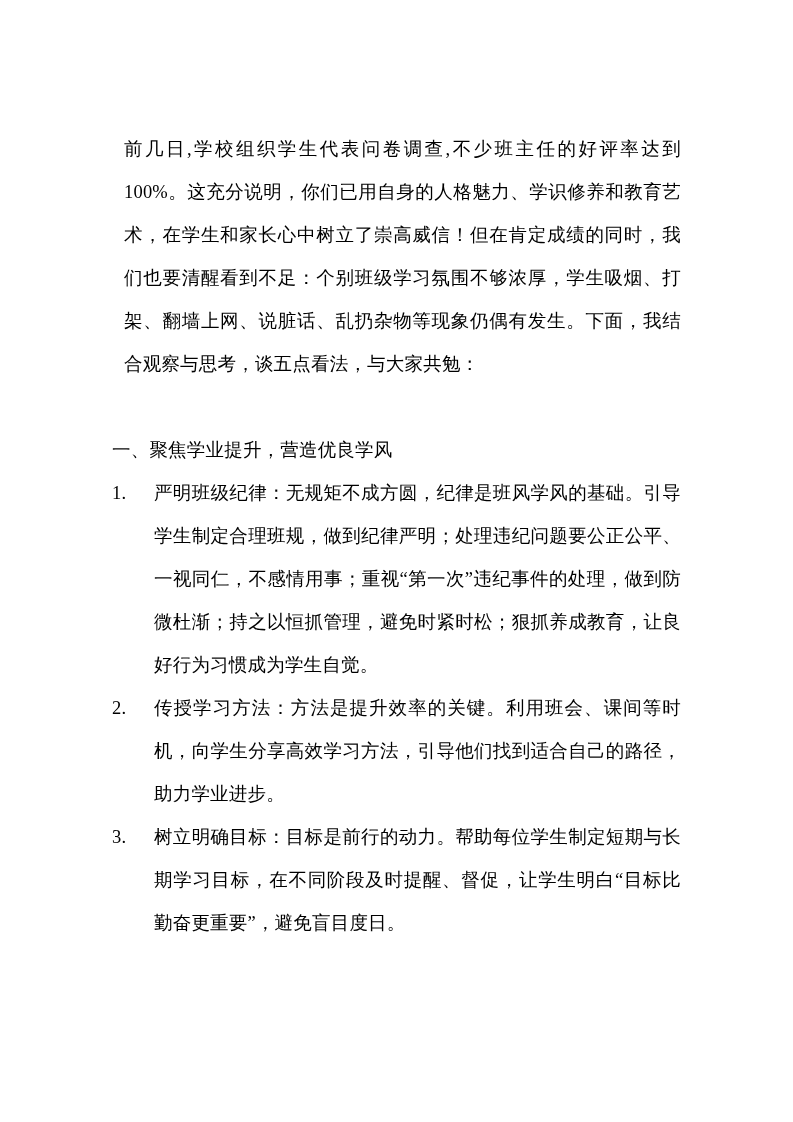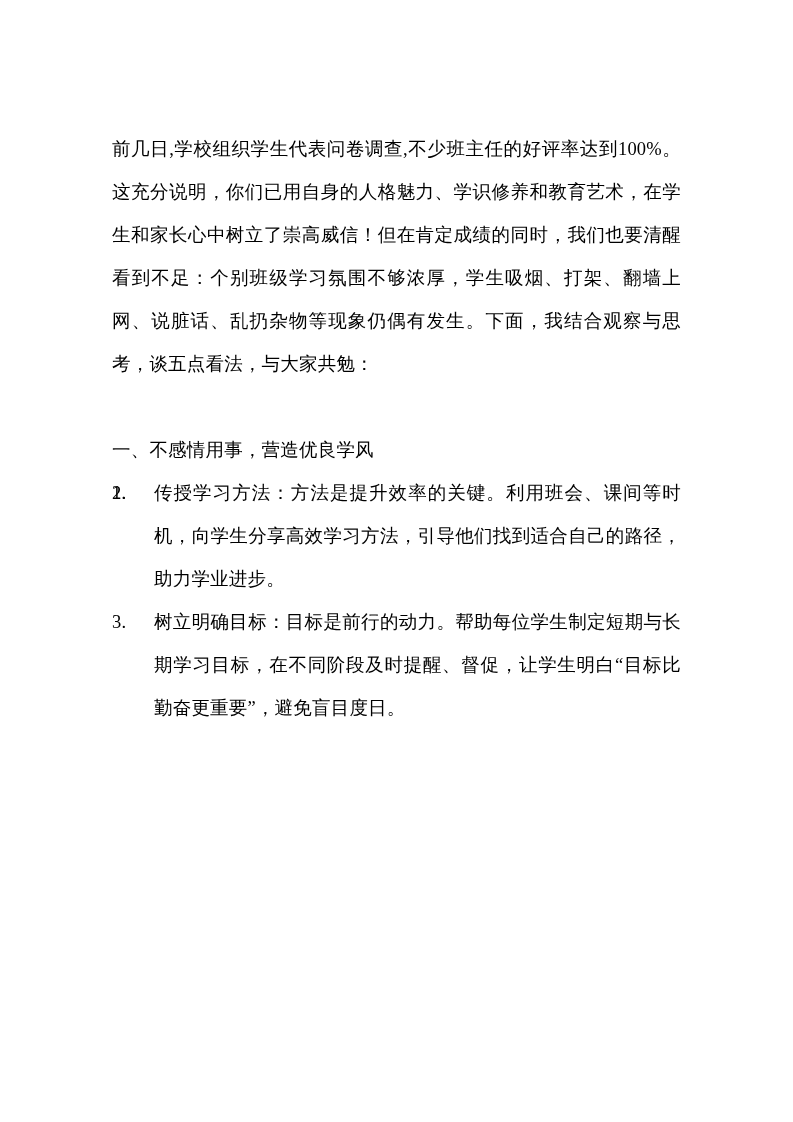--- a/index.html
+++ b/index.html
@@ -28,20 +28,21 @@
     letter-spacing: 0.2px;
     text-align: justify;
     text-justify: inter-ideograph;
   }
   p {
     margin: 0;
     padding: 0;
   }
   .para {
     text-indent: 0;
+    margin-left: 12px;
   }
   .spacer {
     height: 43px;
   }
   .heading {
     margin: 0;
     font-size: 18.5px;
     font-weight: normal;
     line-height: 43px;
   }
@@ -69,26 +70,27 @@
 </head>
 <body>
 
 <div class="page">
   <div class="doc-body">
 
     <p class="para">前几日,学校组织学生代表问卷调查,不少班主任的好评率达到100%。这充分说明，你们已用自身的人格魅力、学识修养和教育艺术，在学生和家长心中树立了崇高威信！但在肯定成绩的同时，我们也要清醒看到不足：个别班级学习氛围不够浓厚，学生吸烟、打架、翻墙上网、说脏话、乱扔杂物等现象仍偶有发生。下面，我结合观察与思考，谈五点看法，与大家共勉：</p>
 
     <div class="spacer"></div>
 
-    <p class="heading">一、不感情用事，营造优良学风</p>
+    <p class="heading">一、聚焦学业提升，营造优良学风</p>
 
 
     <ul class="list">
       <li class="list-item">
         <span class="marker latin">1.</span>
+        <span>严明班级纪律：无规矩不成方圆，纪律是班风学风的基础。引导学生制定合理班规，做到纪律严明；处理违纪问题要公正公平、一视同仁，不感情用事；重视“第一次”违纪事件的处理，做到防微杜渐；持之以恒抓管理，避免时紧时松；狠抓养成教育，让良好行为习惯成为学生自觉。</span>
       </li>
       <li class="list-item">
         <span class="marker latin">2.</span>
         <span>传授学习方法：方法是提升效率的关键。利用班会、课间等时机，向学生分享高效学习方法，引导他们找到适合自己的路径，助力学业进步。</span>
       </li>
       <li class="list-item">
         <span class="marker latin">3.</span>
         <span>树立明确目标：目标是前行的动力。帮助每位学生制定短期与长期学习目标，在不同阶段及时提醒、督促，让学生明白“目标比勤奋更重要”，避免盲目度日。</span>
       </li>
     </ul>

